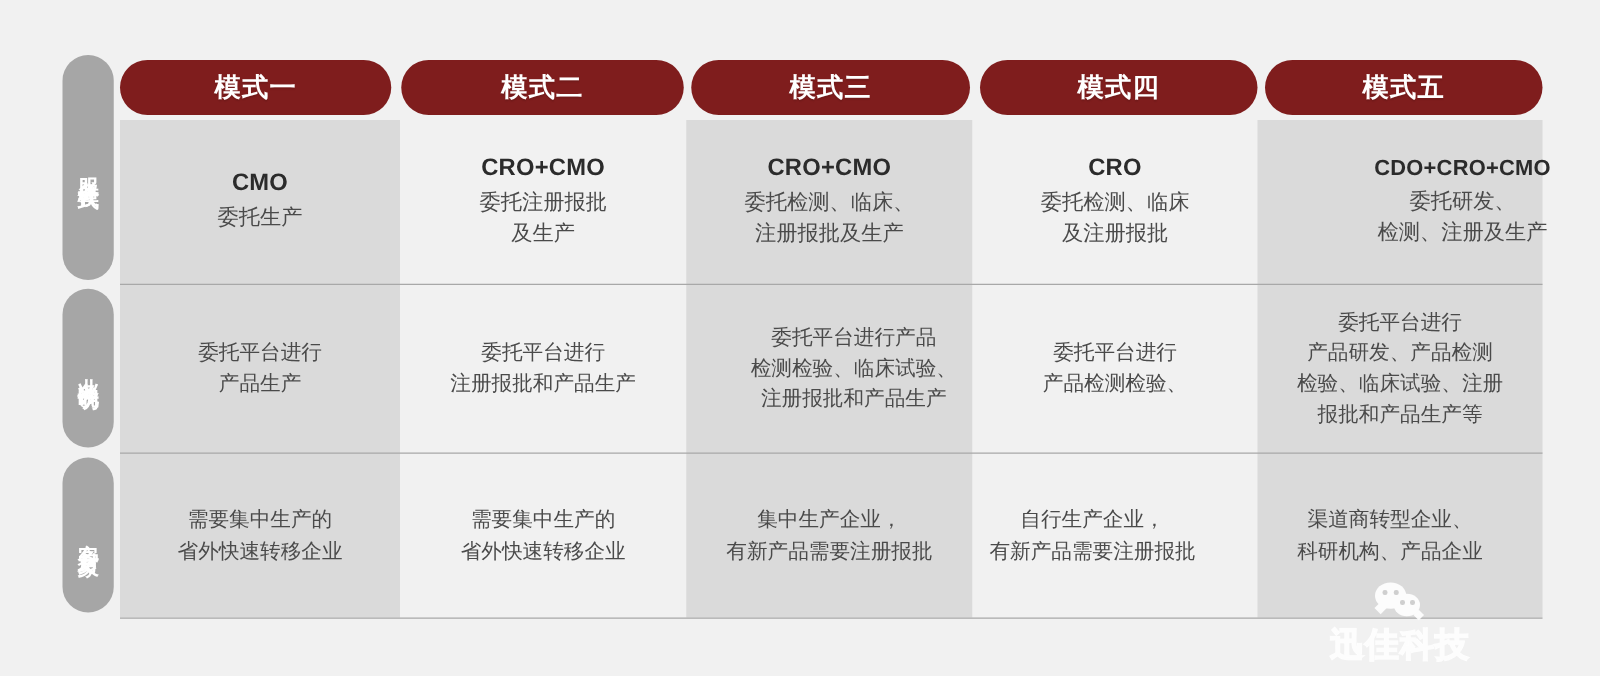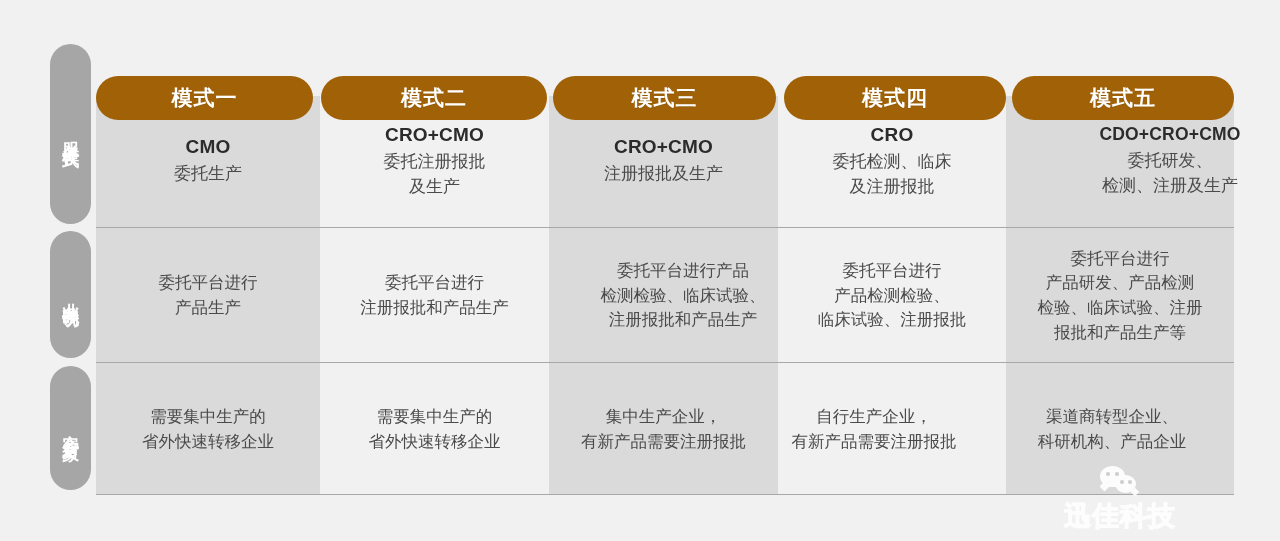--- a/index.html
+++ b/index.html
@@ -24,22 +24,22 @@
   .rail-text{
     color:#ffffff;font-weight:bold;font-size:17px;
     writing-mode:vertical-rl;text-orientation:upright;
     letter-spacing:3px;line-height:1.02;
     white-space:nowrap;
   }
 
   
   .hdr{
     position:absolute;top:48px;height:44px;
-    background:#a16207;border-radius:22px;
-    display:flex;align-items:center;justify-content:center;margin-top:28px;
+    background:#7f1d1d;border-radius:22px;
+    display:flex;align-items:center;justify-content:center;
   }
   .hdr-text{
     color:#ffffff;font-weight:bold;font-size:21px;letter-spacing:1px;
     text-shadow:0 1px 1px rgba(0,0,0,.10);
   }
 
   
   .colstrip{position:absolute;top:96px;height:398px;}
   .col-dark{background:#dadada;}
   .col-light{background:#f1f1f1;}
@@ -155,20 +155,21 @@
   <div class="cell mode" style="left:320px;top:96px;width:229px;height:131px;">
     <div class="code">CRO+CMO</div>
     <div class="lines">
         <div>委托注册报批</div>
         <div>及生产</div>
       </div>
   </div>
   <div class="cell mode" style="left:549px;top:96px;width:229px;height:131px;">
     <div class="code">CRO+CMO</div>
     <div class="lines">
+        <div>委托检测、临床、</div>
         <div>注册报批及生产</div>
       </div>
   </div>
   <div class="cell mode" style="left:778px;top:96px;width:228px;height:131px;">
     <div class="code">CRO</div>
     <div class="lines">
         <div>委托检测、临床</div>
         <div>及注册报批</div>
       </div>
   </div>
@@ -196,21 +197,20 @@
     <div class="lines">
         <div>委托平台进行产品</div>
         <div>检测检验、临床试验、</div>
         <div>注册报批和产品生产</div>
       </div>
   </div>
   <div class="cell desc" style="left:778px;top:228px;width:228px;height:134px;">
     <div class="lines">
         <div>委托平台进行</div>
         <div>产品检测检验、</div>
-        <div>临床试验、注册报批</div>
       </div>
   </div>
   <div class="cell desc" style="left:1006px;top:228px;width:228px;height:134px;">
     <div class="lines">
         <div>委托平台进行</div>
         <div>产品研发、产品检测</div>
         <div>检验、临床试验、注册</div>
         <div>报批和产品生产等</div>
       </div>
   </div>

